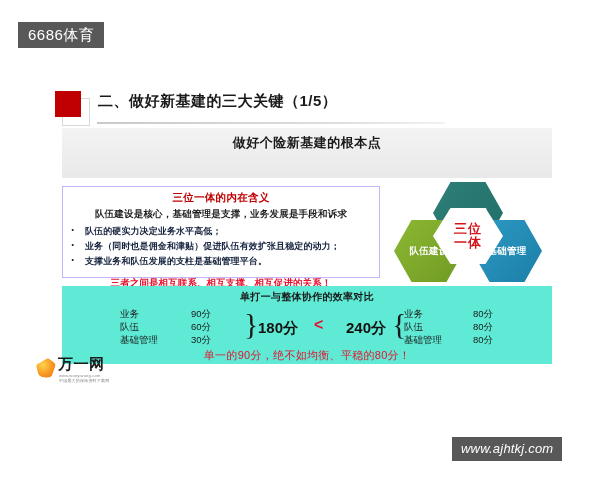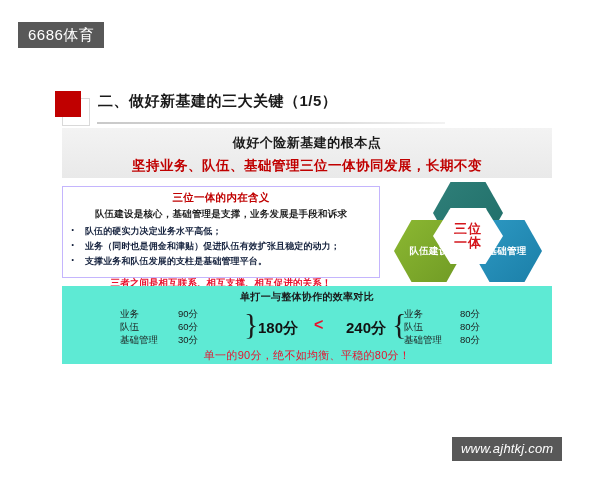--- a/index.html
+++ b/index.html
@@ -259,21 +259,21 @@
     height: 42px;
   }
   .score-table {
     position: absolute;
     font-size: 9.5px;
     color: #1a1a1a;
     line-height: 1.35;
   }
   .score-table.left { left: 58px; top: 0; }
   .score-table.right { left: 342px; top: 0; }
-  .score-line { display: flex; }
+  .score-line { display: flex; gap: 13px; }
   .score-label {
     display: inline-block;
     width: 58px;
   }
   .score-value { display: inline-block; }
   .score-table.right .score-label { width: 56px; }
 
   .brace {
     position: absolute;
     font-size: 30px;
@@ -359,21 +359,20 @@
 
   <div class="slide-header">
     <div class="hdr-square-outline"></div>
     <div class="hdr-square-red"></div>
     <div class="hdr-title">二、做好新基建的三大关键（1/5）</div>
     <div class="hdr-rule"></div>
   </div>
 
   <div class="headline-band">
     <div class="headline-1">做好个险新基建的根本点</div>
-    <div class="headline-2">坚持业务、队伍、基础管理三位一体协同发展，长期不变</div>
   </div>
 
   <div class="def-box">
     <div class="def-title">三位一体的内在含义</div>
     <div class="def-lead">队伍建设是核心，基础管理是支撑，业务发展是手段和诉求</div>
     <ul class="def-list">
       <li>队伍的硬实力决定业务水平高低；</li>
       <li>业务（同时也是佣金和津贴）促进队伍有效扩张且稳定的动力；</li>
       <li>支撑业务和队伍发展的支柱是基础管理平台。</li>
     </ul>
@@ -427,16 +426,24 @@
         <div class="score-line">
           <span class="score-label">基础管理</span>
           <span class="score-value">80分</span>
         </div>
       </div>
 
     </div>
     <div class="compare-footer">单一的90分，绝不如均衡、平稳的80分！</div>
   </div>
 
+  <div class="wanyi-logo">
+    <div class="wanyi-swoosh"></div>
+    <div class="wanyi-text">万一网</div>
+    <div class="wanyi-sub">
+      <div>www.wanyiwang.com</div>
+      <div>中国最大的保险资料下载网</div>
+    </div>
+  </div>
 
 </div>
 
 <div id="url-watermark">www.ajhtkj.com</div>
 
 </body></html>

